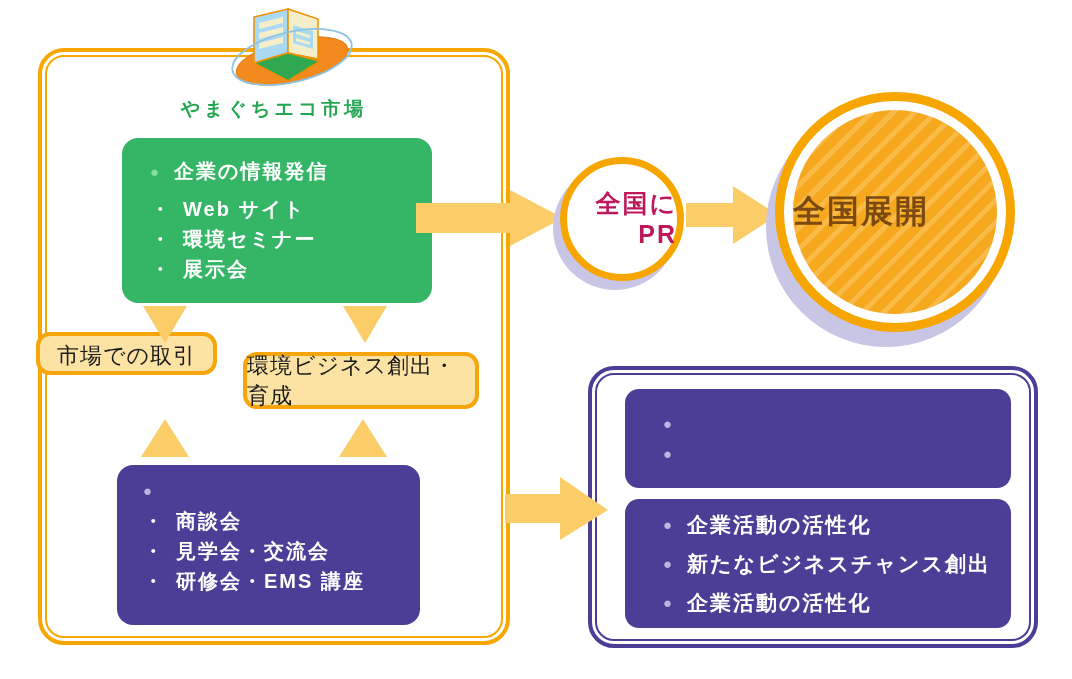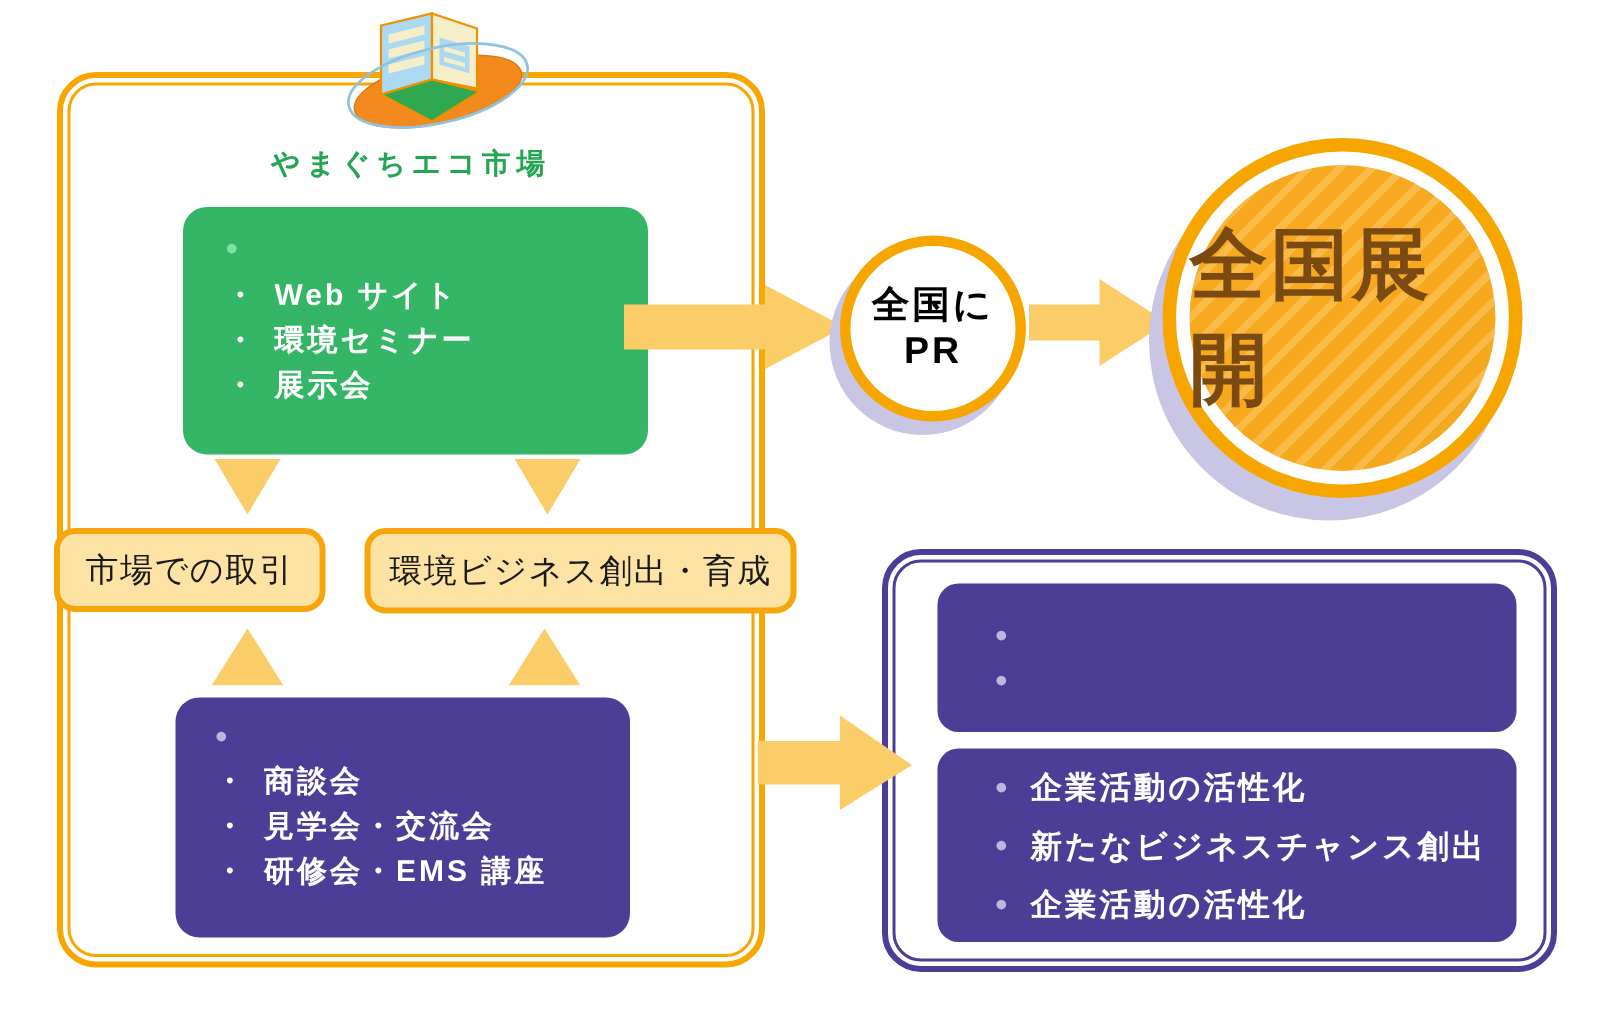--- a/index.html
+++ b/index.html
@@ -36,55 +36,55 @@
   .dot { font-size:15px; line-height:1; }
   .dot.green { color:#82E0A0; }
   .dot.lav { color:#BDB7DF; }
   .dash { letter-spacing:0; }
   
   .mid-box {
     position:absolute; background:#FCE3A4; border:4px solid #F6A50B; border-radius:14px;
     display:flex; align-items:center; justify-content:center;
     font-size:22px; color:#1a1a1a; letter-spacing:1px; z-index:2;
   }
-  .mid-box.one { left:36px; top:352px; width:181px; height:56px; }
-  .mid-box.two { left:243px; top:352px; width:288px; height:57px; }
+  .mid-box.one { left:36px; top:332px; width:181px; height:43px;align-items:flex-end; }
+  .mid-box.two { left:243px; top:352px; width:236px; height:57px; }
   
   .purple-box {
     position:absolute; left:117px; top:465px; width:303px; height:160px;
     background:#4C3D96; border-radius:16px; z-index:1;
     color:#ffffff; font-weight:bold; font-size:20px;
     padding:18px 0 0 26px;
   }
   .purple-box .head-line { margin-bottom:8px; }
   .purple-box .item-line { line-height:30px; }
   
   .arrow { position:absolute; z-index:2; }
   .arrow polygon { fill:#FACD69; }
   
   .pr-circle {
     position:absolute; left:560px; top:157px; width:124px; height:124px;
     background:#ffffff; border:7px solid #F7A600; border-radius:50%;
     box-shadow:-7px 9px 0 0 #C9C5E4;
-    display:flex; flex-direction:column; align-items:center; justify-content:center;
-    color:#000000; font-weight:bold; font-size:25px; line-height:1.25; letter-spacing:2px;
+    display:flex; flex-direction:column; align-items:flex-end; justify-content:center;
+    color:#be185d; font-weight:bold; font-size:25px; line-height:1.25; letter-spacing:2px;
     z-index:2;
   }
   
   .big-circle {
     position:absolute; left:775px; top:92px; width:240px; height:240px;
     background:#ffffff; border:9px solid #F7A600; border-radius:50%;
     box-shadow:-9px 15px 0 0 #C9C5E4;
     display:flex; align-items:center; justify-content:center; z-index:2;
   }
   .big-circle-inner {
     width:204px; height:204px; border-radius:50%;
     background:repeating-linear-gradient(135deg, #F6A81F 0 10px, #F9BA48 10px 15px);
-    display:flex; align-items:center; justify-content:flex-end;
-    font-size:52px; font-weight:bold; color:#7B4A10; letter-spacing:2px;
+    display:flex; align-items:center; justify-content:flex-start;
+    font-size:32px; font-weight:bold; color:#7B4A10; letter-spacing:2px;
   }
   
   .right-panel {
     position:absolute; left:588px; top:366px; width:450px; height:282px;
     border:4px solid #4C3D96; border-radius:26px; z-index:1;
   }
   .right-panel-inner {
     position:absolute; inset:3px; border:2px solid #4C3D96; border-radius:19px;
   }
   .rp-box {
@@ -117,20 +117,21 @@
     <polygon points="68,33 82,37 82,40 68,36" fill="#F5EFC9"></polygon>
     <polygon points="26,58 60,48 92,56 60,76" fill="#2FA84F" stroke="#F09000" stroke-width="1.5"></polygon>
     <ellipse cx="64" cy="52" rx="61" ry="25" fill="none" stroke="#8FC3E0" stroke-width="1.8" transform="rotate(-13 64 52)"></ellipse>
   </svg>
 
   <div class="title">やまぐちエコ市場</div>
 
   <div class="green-box">
     <div class="line head-line">
       <span class="dot green">●</span>
+      <span>企業の情報発信</span>
     </div>
     <div class="line item-line">
       <span class="dash">・</span>
       <span>Web サイト</span>
     </div>
     <div class="line item-line">
       <span class="dash">・</span>
       <span>環境セミナー</span>
     </div>
     <div class="line item-line">

